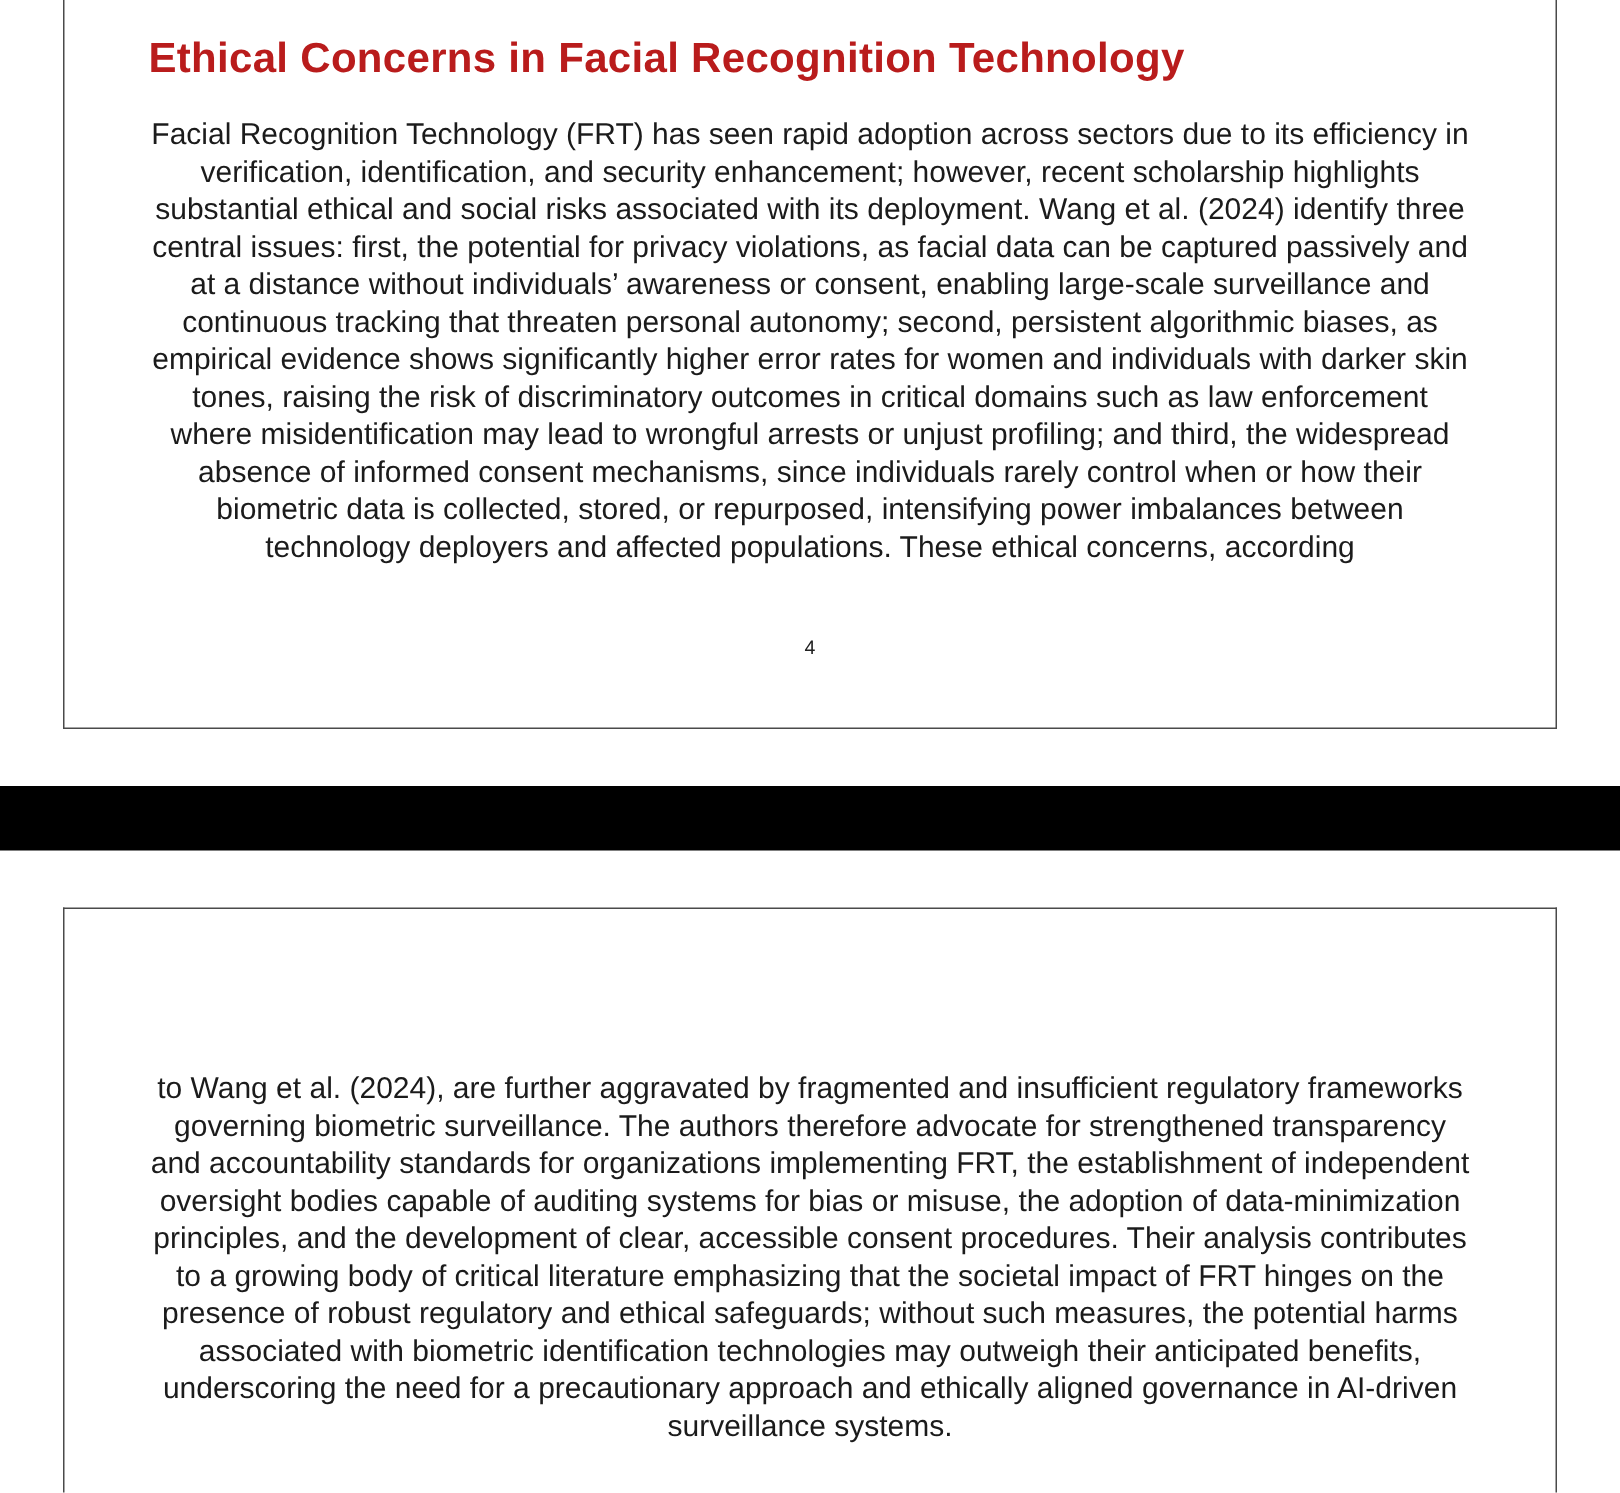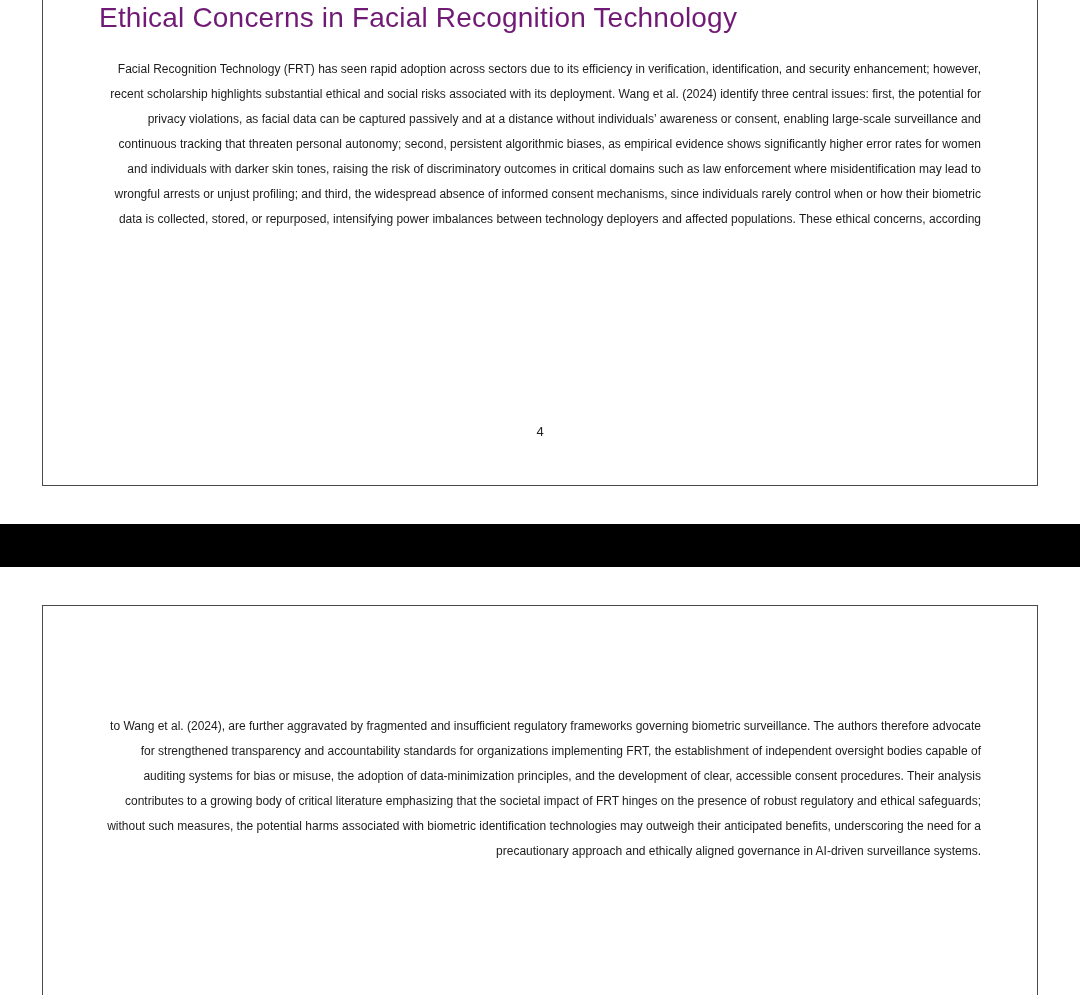--- a/index.html
+++ b/index.html
@@ -36,34 +36,34 @@
   }
 
   .page-inner {
     position: relative;
     height: 100%;
     padding: 0 56px;
   }
 
   .doc-title {
     margin: 0;
-    padding-top: 2px;
+    padding-top: 23px;
     font-size: 28px;
-    font-weight: 400;
-    color: #701a75;
+    font-weight: 700;
+    color: #b91c1c;
     letter-spacing: 0.2px;
     line-height: 1.15;
   }
 
   .body-text {
     margin: 0;
-    font-size: 12px;
+    font-size: 20px;
     line-height: 25px;
     color: #1b1b1b;
-    text-align: right;
+    text-align: center;
     position: relative;
     z-index: 2;
   }
   .page-1 .body-text {
     margin-top: 23px;
   }
   .page-2 .body-text {
     margin-top: 108px;
   }
 

